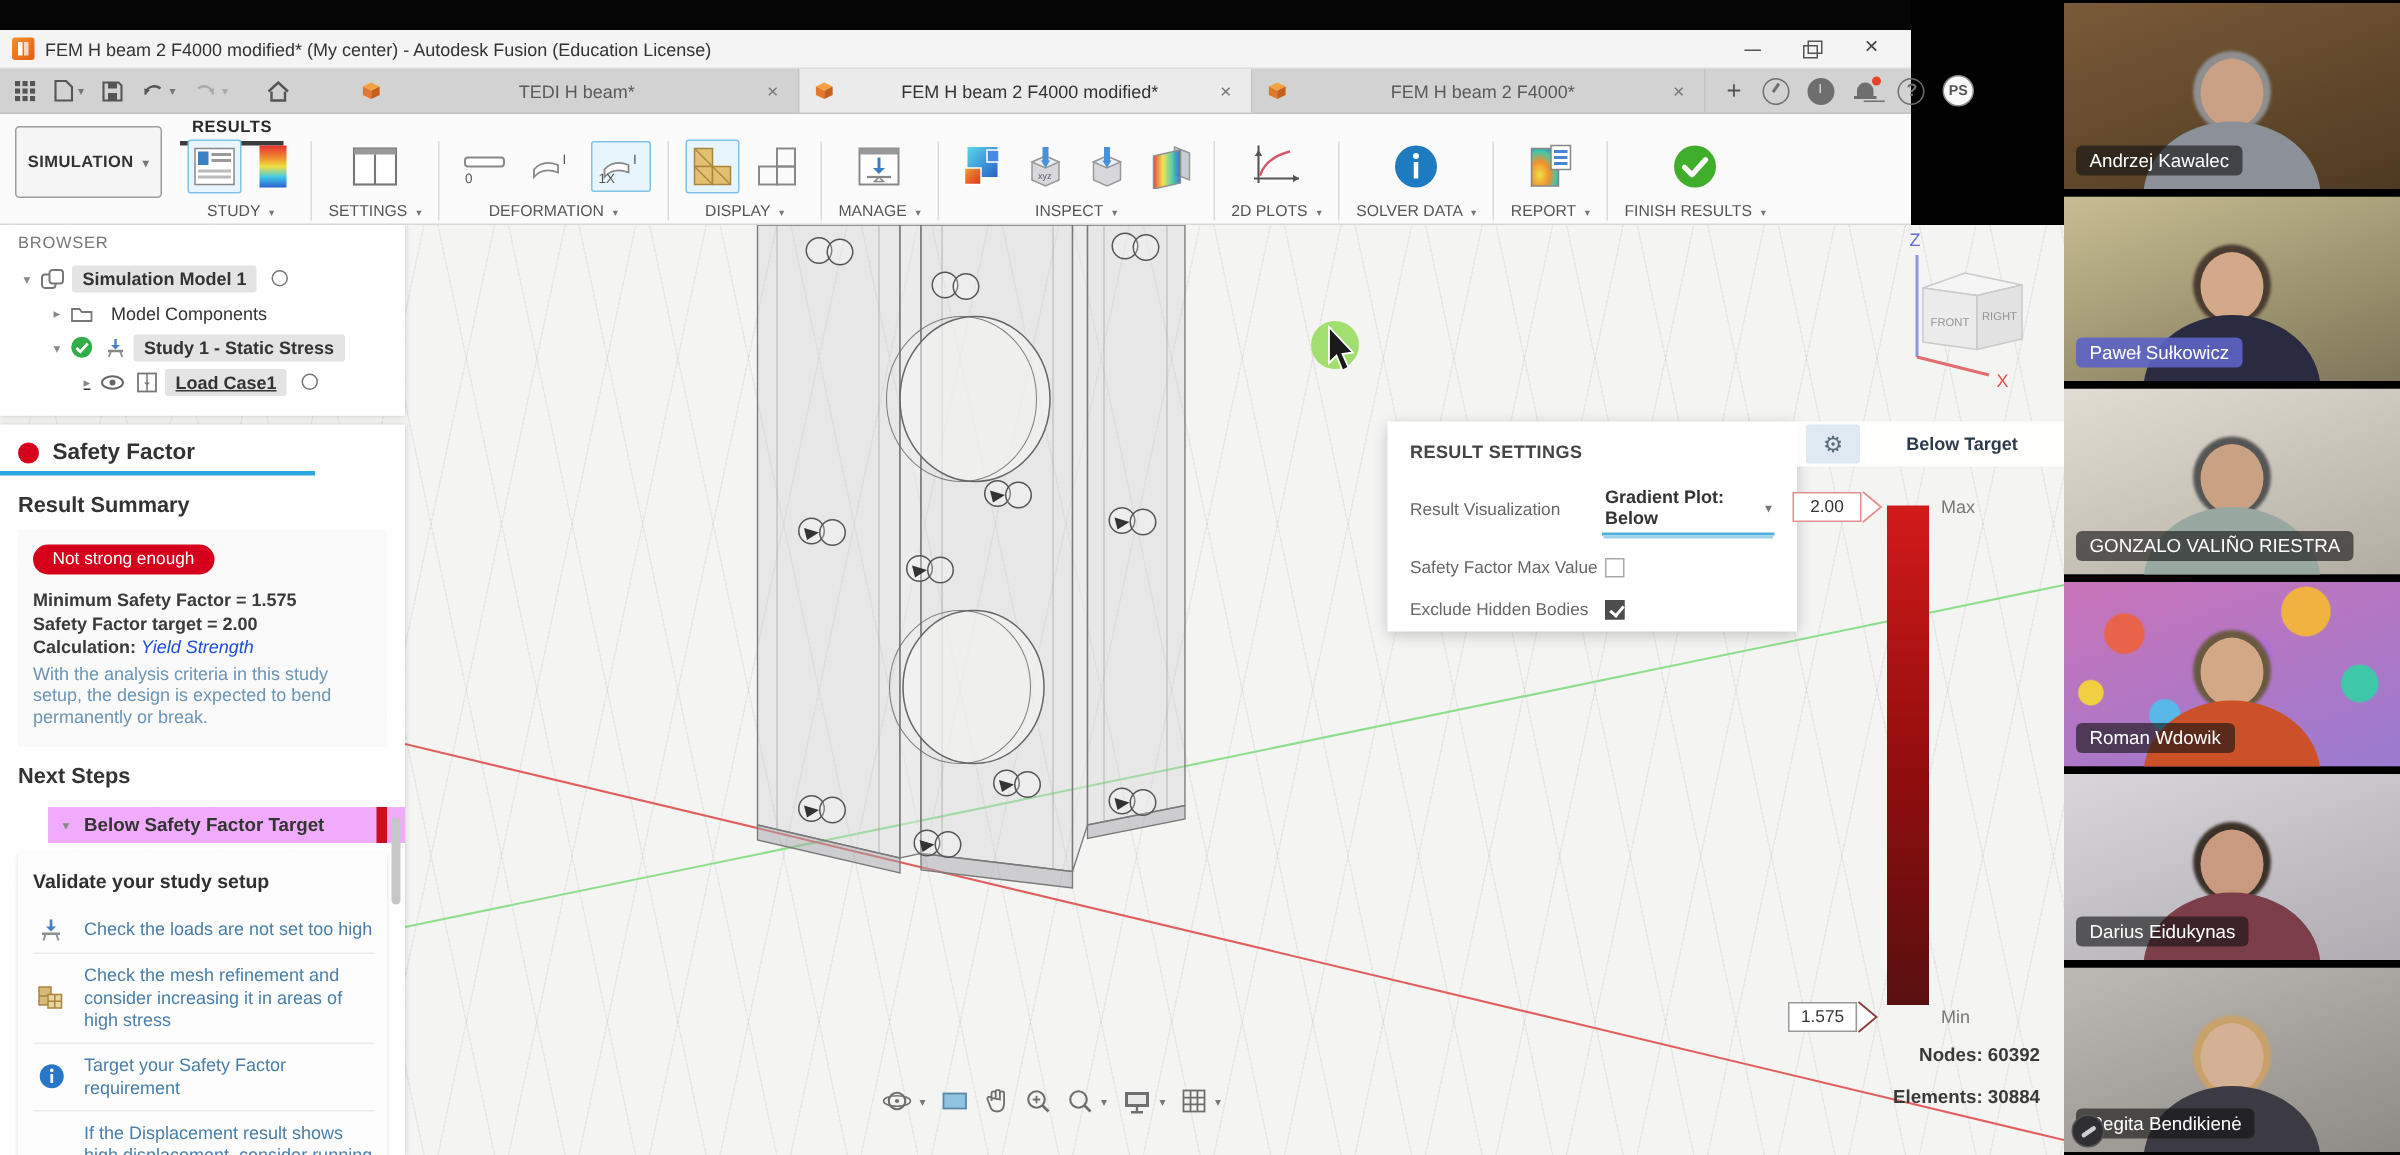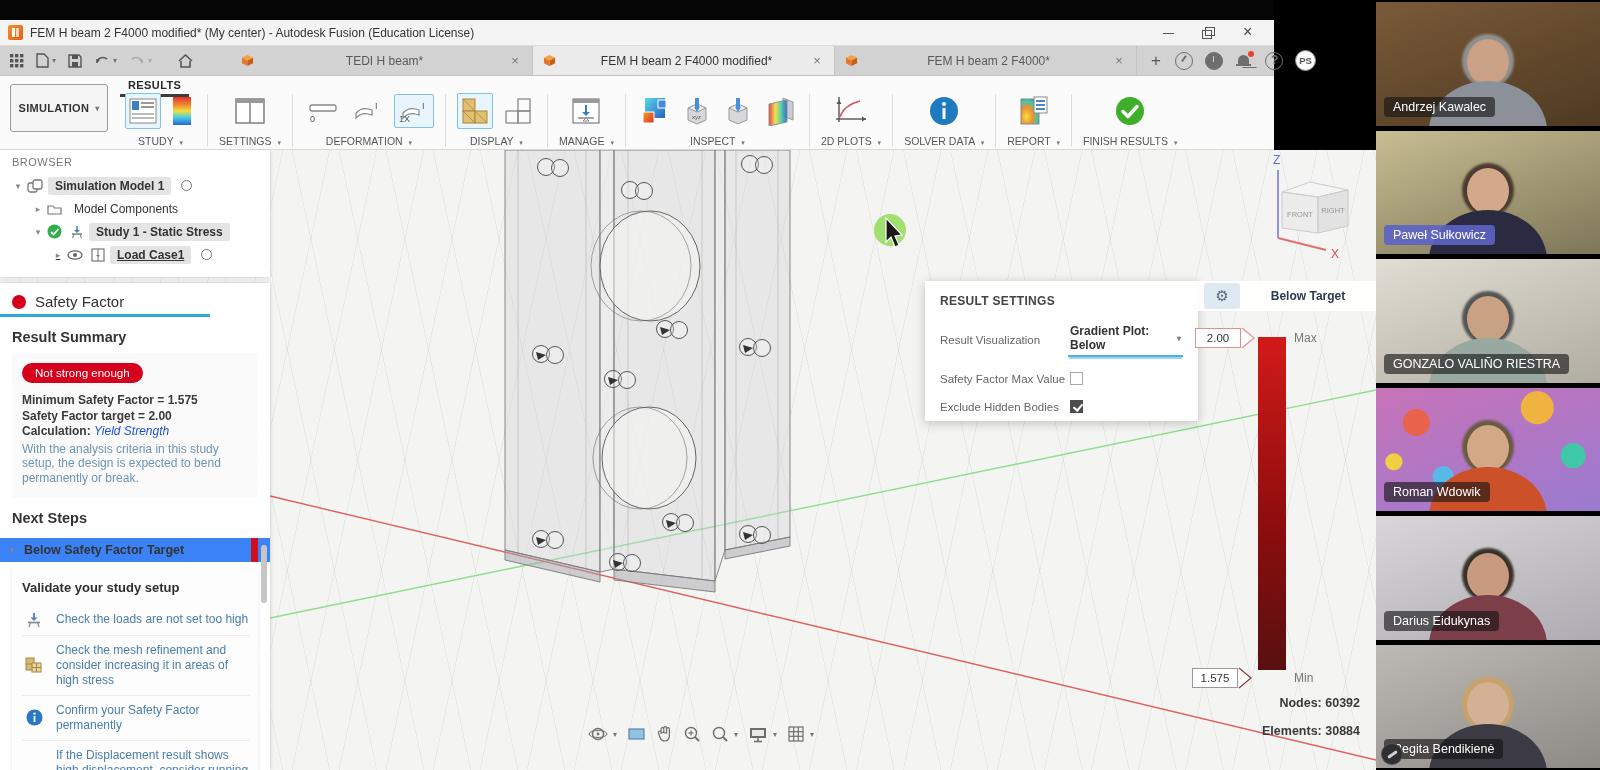--- a/index.html
+++ b/index.html
@@ -80,31 +80,31 @@
   .tcaret.closed::after{content:"▸";}
   .tico{margin:0 5px 0 3px;display:flex;align-items:center;}
   .tlabel{padding:2px 7px;border-radius:2px;}
   .tlabel.hl{background:#e4e4e4;font-weight:bold;}
   .tradio{width:11px;height:11px;border:1.6px solid #777;border-radius:50%;margin-left:10px;}
   .ind1{margin-left:20px;}.ind2{margin-left:40px;text-decoration:underline;}
 
   .safety-panel{top:133px;height:487px;overflow:hidden;}
   .sp-head{display:flex;align-items:center;gap:9px;padding:10px 12px 4px;}
   .red-dot{width:14px;height:14px;border-radius:50%;background:#d6001c;}
-  .sp-title{font-size:15px;font-weight:400;color:#333;}
+  .sp-title{font-size:15px;font-weight:700;color:#333;}
   .sp-underline{height:3px;background:#2ba8e0;width:210px;margin-left:0;}
   .sp-sub{font-size:14.5px;font-weight:bold;color:#333;padding:12px 12px 6px;}
   .summary-card{margin:2px 12px 0;background:#fafafa;padding:10px 10px 12px;}
   .pill{display:inline-block;background:#d6001c;color:#fff;font-size:11.5px;font-weight:normal;padding:4px 13px;border-radius:13px;margin-bottom:10px;}
   .sline{font-size:12px;font-weight:bold;color:#3a3a3a;line-height:15.5px;}
   .scalc{font-size:12px;line-height:15.5px;color:#3a3a3a;}
   .scalc b{font-weight:bold;}
   .scalc i{color:#1d4ed8;}
   .snote{margin-top:2px;font-size:12px;line-height:14.8px;color:#6d94b4;width:225px;}
-  .group-row{margin-top:10px;height:24px;background:#3b82f6;display:flex;align-items:center;position:relative;}
+  .group-row{margin-top:10px;height:24px;background:#f0abfc;display:flex;align-items:center;position:relative;margin-left:32px;}
   .group-row .tcaret{margin-left:6px;}
   .group-row .glabel{font-size:12.5px;font-weight:bold;color:#333;margin-left:6px;}
   .group-red-bar{position:absolute;right:12px;top:0;width:7px;height:100%;background:#cc1021;}
   .validate-card{margin:6px 12px 0 12px;background:#fdfdfd;box-shadow:0 1px 3px rgba(0,0,0,.12);padding:12px 8px 10px 10px;}
   .vhead{font-size:13px;font-weight:bold;color:#2f2f2f;margin-bottom:10px;}
   .sug{display:flex;gap:10px;padding:7px 0;border-bottom:1px solid #ececec;align-items:center;}
   .sug:last-child{border-bottom:none;}
   .sug .sico{width:24px;flex:none;display:flex;justify-content:center;}
   .sug .stext{font-size:12px;line-height:15px;color:#4a7ea8;}
   .scrollbar{position:absolute;right:3px;top:262px;width:6px;height:58px;border-radius:3px;background:#c6c6c6;}
@@ -810,21 +810,21 @@
               <span class="stext">Check the mesh refinement and consider increasing it in areas of high stress</span>
             </div>
             <div class="sug">
               <span class="sico">
                 <svg width="17" height="17">
                     <circle cx="8.5" cy="8.5" r="8" fill="#2a77c8"></circle>
                     <rect x="7.6" y="7" width="1.8" height="6" fill="#fff"></rect>
                     <circle cx="8.5" cy="4.6" r="1.2" fill="#fff"></circle>
                   </svg>
               </span>
-              <span class="stext">Confirm your Safety Factor permanently</span>
+              <span class="stext">Target your Safety Factor requirement</span>
             </div>
             <div class="sug">
               <span class="sico">
                 <svg width="18" height="16">
                     <line x1="2" y1="1" x2="2" y2="14" stroke="#888" stroke-width="1.3"></line>
                     <line x1="2" y1="14" x2="16" y2="14" stroke="#888" stroke-width="1.3"></line>
                     <path d="M3 12 q5 -1 7 -6 q1 -3 5 -4" fill="none" stroke="#888" stroke-width="1.2"></path>
                     <circle cx="9" cy="11" r="3.2" fill="#2a77c8"></circle>
                     <path d="M7.6 11 l1.2 1.2 2 -2.4" fill="none" stroke="#fff" stroke-width="1"></path>
                   </svg>

